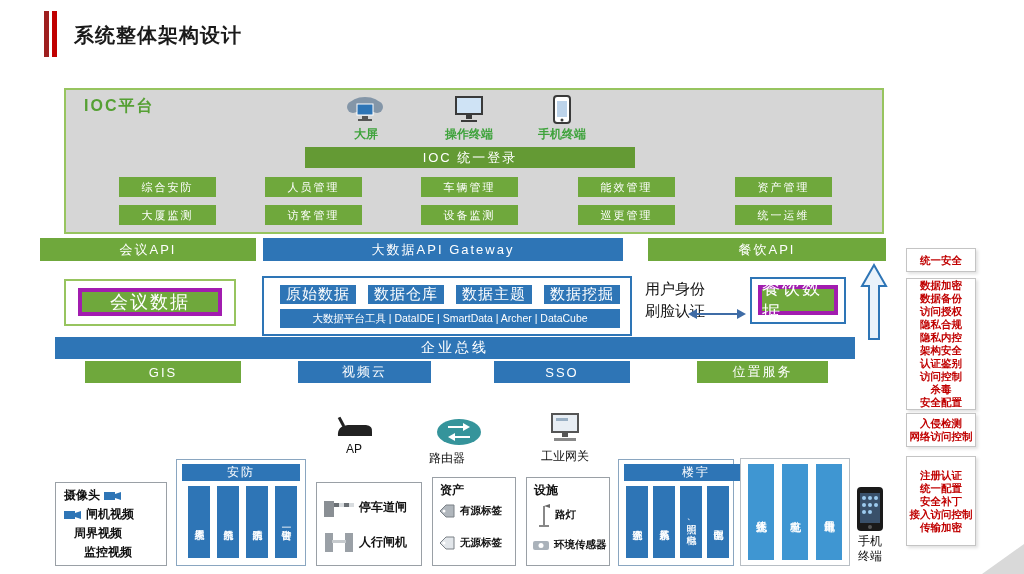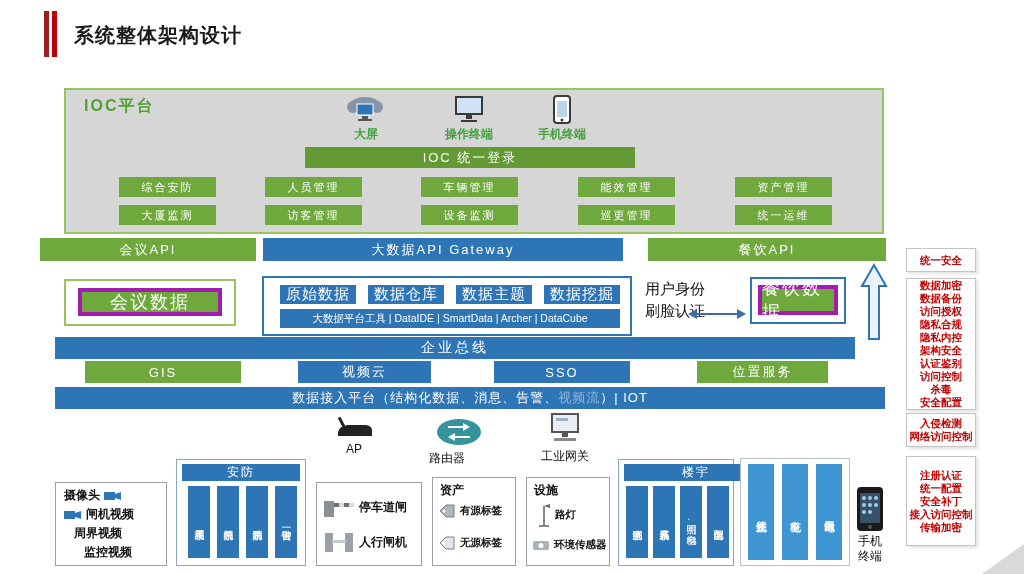--- a/index.html
+++ b/index.html
@@ -137,25 +137,20 @@
     <path d="M14 3 L26 24 L19 24 L19 77 L9 77 L9 24 L2 24 Z" fill="#eaf2fa" stroke="#2e75b6" stroke-width="2"></path>
   </svg>
 
   <div class="hbar blue" style="left:55px;top:337px;width:800px;height:22px;font-size:14px;letter-spacing:3px;">企业总线</div>
 
   <div class="hbar green" style="left:85px;top:361px;width:156px;height:22px;">GIS</div>
   <div class="hbar blue" style="left:298px;top:361px;width:133px;height:22px;">视频云</div>
   <div class="hbar blue" style="left:494px;top:361px;width:136px;height:22px;">SSO</div>
   <div class="hbar green" style="left:697px;top:361px;width:131px;height:22px;">位置服务</div>
 
-  <div class="hbar blue" style="left:55px;top:387px;width:830px;height:22px;letter-spacing:1px;">
-    <span>数据接入平台（结构化数据、消息、告警、</span>
-      <span class="faded">视频流</span>
-      <span>）| IOT</span>
-  </div>
 
   <svg class="abs" style="left:332px;top:414px;" width="44" height="26">
     <path d="M6 22 Q5 12 16 11 L34 11 Q41 12 40 18 L40 22 Z" fill="#222"></path>
     <rect x="8" y="3" width="3" height="10" fill="#222" transform="rotate(-28 9 8)"></rect>
   </svg>
   <div class="net-label" style="left:334px;top:442px;width:40px;">AP</div>
 
   <svg class="abs" style="left:436px;top:418px;" width="46" height="28">
     <ellipse cx="23" cy="14" rx="22" ry="13" fill="#35949b"></ellipse>
     <line x1="12" y1="9" x2="28" y2="9" stroke="#fff" stroke-width="2"></line>

